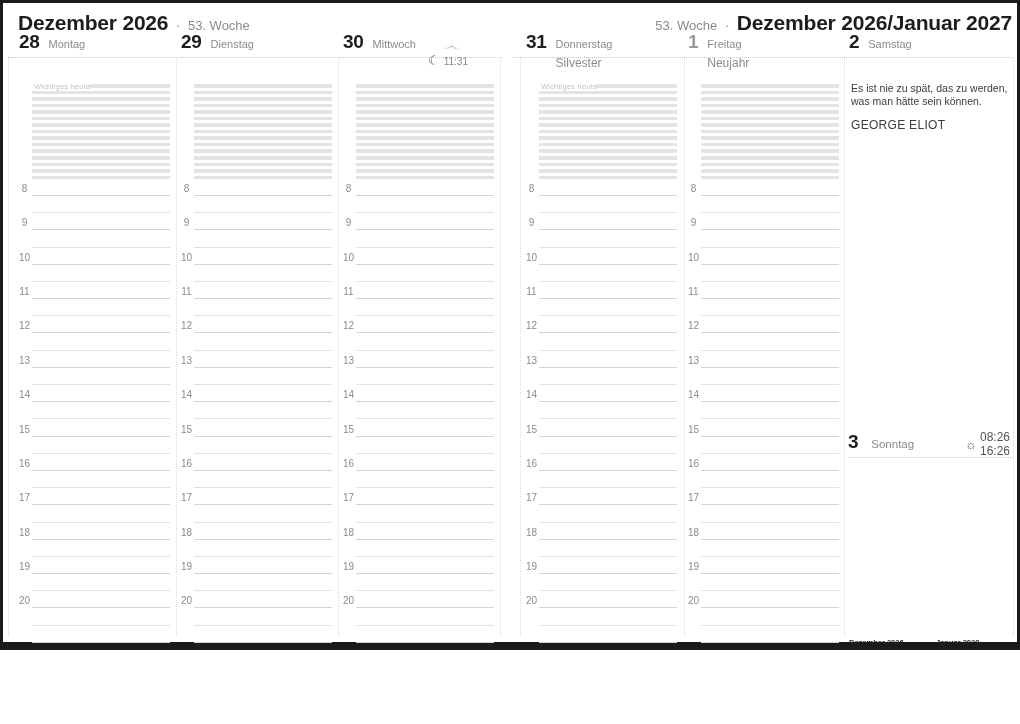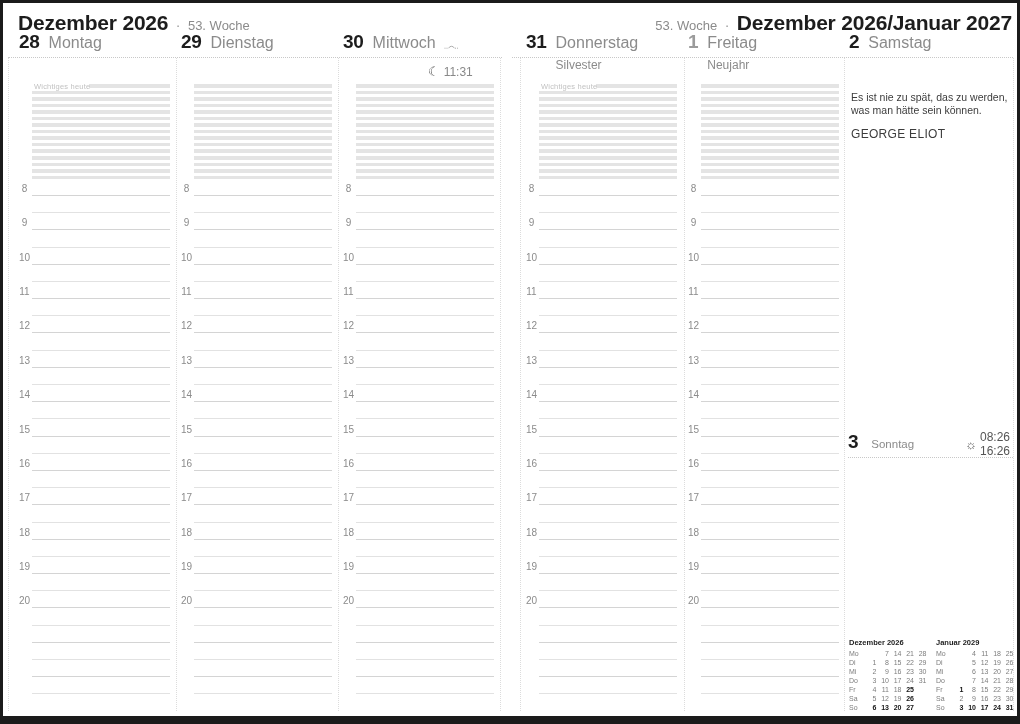--- a/index.html
+++ b/index.html
@@ -1,21 +1,21 @@
 <!DOCTYPE html>
 <html style="--ink: #1d1d1d; --muted-text: #8b8b8b; --faint-label: #c2c2c2; --note-bar: #e4e4e4; --hour-line: #d4d4d4; --half-hour-line: #e2e2e2; --dotted-rule: #c8c8c8; --frame: #1b1b1b;"><head>
 <meta charset="utf-8">
 <style>
   :root{
     --ink:#1d1d1d; --muted-text:#8b8b8b; --faint-label:#c2c2c2;
     --note-bar:#e4e4e4; --hour-line:#d4d4d4; --half-hour-line:#e2e2e2;
     --dotted-rule:#c8c8c8; --frame:#1b1b1b;
   }
   html,body{margin:0;padding:0;background:#ffffff;}
-  #app{position:relative;width:1020px;height:724px;background:#fff;overflow:hidden;
+  #app{position:relative;width:1020px;height:650px;background:#fff;overflow:hidden;
        font-family:"Liberation Sans", sans-serif;color:var(--ink);}
   
   .frame{position:absolute;background:var(--frame);}
   .frame.top{left:0;top:0;right:0;height:3px;}
   .frame.left{left:0;top:0;bottom:0;width:3px;}
   .frame.right{right:0;top:0;bottom:0;width:3px;}
   .frame.bottom{left:0;bottom:0;right:0;height:8px;}
   
   .pagehdr{position:absolute;top:11px;white-space:nowrap;}
   .pagehdr.leftp{left:18px;}
@@ -27,37 +27,37 @@
   .hline{position:absolute;top:57px;border-top:1px dotted var(--dotted-rule);}
   .hline.l{left:8px;width:494px;}
   .hline.r{left:512px;width:501px;}
   .vsep{position:absolute;top:58px;bottom:13px;width:0;border-left:1px dotted #dcdcdc;}
   
   .day-col{position:absolute;top:0;height:712px;}
   .dhead{position:absolute;top:31px;left:1px;right:0;height:26px;display:flex;align-items:baseline;gap:9px;}
   .dnum{font-size:19px;font-weight:bold;color:var(--ink);letter-spacing:-0.3px;}
   .dnum.muted{color:#9b9b9b;}
   .dstack{display:flex;flex-direction:column;}
-  .dname{font-size:16px;color:var(--muted-text);}
+  .dname{font-size:11px;color:var(--muted-text);}
   .dholiday{font-size:12px;color:var(--muted-text);margin-top:6px;}
   .moonwrap{position:absolute;left:85px;top:5px;display:flex;gap:4px;align-items:flex-end;}
   .moonglyph{font-size:13px;color:#555;line-height:1;}
   .moonstack{display:flex;flex-direction:column;align-items:flex-start;line-height:1;}
-  .moontime{font-size:12px;color:#888;margin-top:14px;}
+  .moontime{font-size:10px;color:#888;margin-top:5px;}
   .bars{position:absolute;left:14px;right:2px;top:84px;}
   .bar{height:3.5px;background:var(--note-bar);margin-bottom:3.05px;}
   .bar.short{margin-left:57px;}
   .implabel{position:absolute;left:2px;top:-2.5px;font-size:7.5px;color:var(--faint-label);letter-spacing:.2px;}
   .hourgrid{position:absolute;left:0;right:0;top:178.8px;}
   .hrow{position:relative;height:17.2px;}
   .hrow::after{content:"";position:absolute;left:14px;right:2px;bottom:0;border-top:1px solid var(--half-hour-line);}
   .hrow.full::after{border-top-color:var(--hour-line);}
   .hlabel{position:absolute;left:0;bottom:2px;width:13px;text-align:center;font-size:10px;color:var(--muted-text);}
   
-  .quote{position:absolute;left:851px;top:91px;width:160px;font-size:10.5px;line-height:1.25;color:#3c3c3c;}
+  .quote{position:absolute;left:851px;top:82px;width:160px;font-size:10.5px;line-height:1.25;color:#3c3c3c;}
   .quote .qline{display:block;}
   .quote .qauthor{display:block;margin-top:10px;font-size:12px;letter-spacing:.3px;}
   
   .sunday{position:absolute;left:848px;top:431px;width:165px;height:26px;
           border-bottom:1px dotted var(--dotted-rule);display:flex;align-items:baseline;}
   .sunday .dname{margin-left:13px;font-size:11.5px;}
   .sunwrap{margin-left:auto;margin-right:3px;display:flex;align-items:center;gap:3px;align-self:center;}
   .sunglyph{font-size:13px;color:#666;line-height:1;}
   .suntimes{display:flex;flex-direction:column;font-size:12px;color:#555;line-height:1.2;}
   

